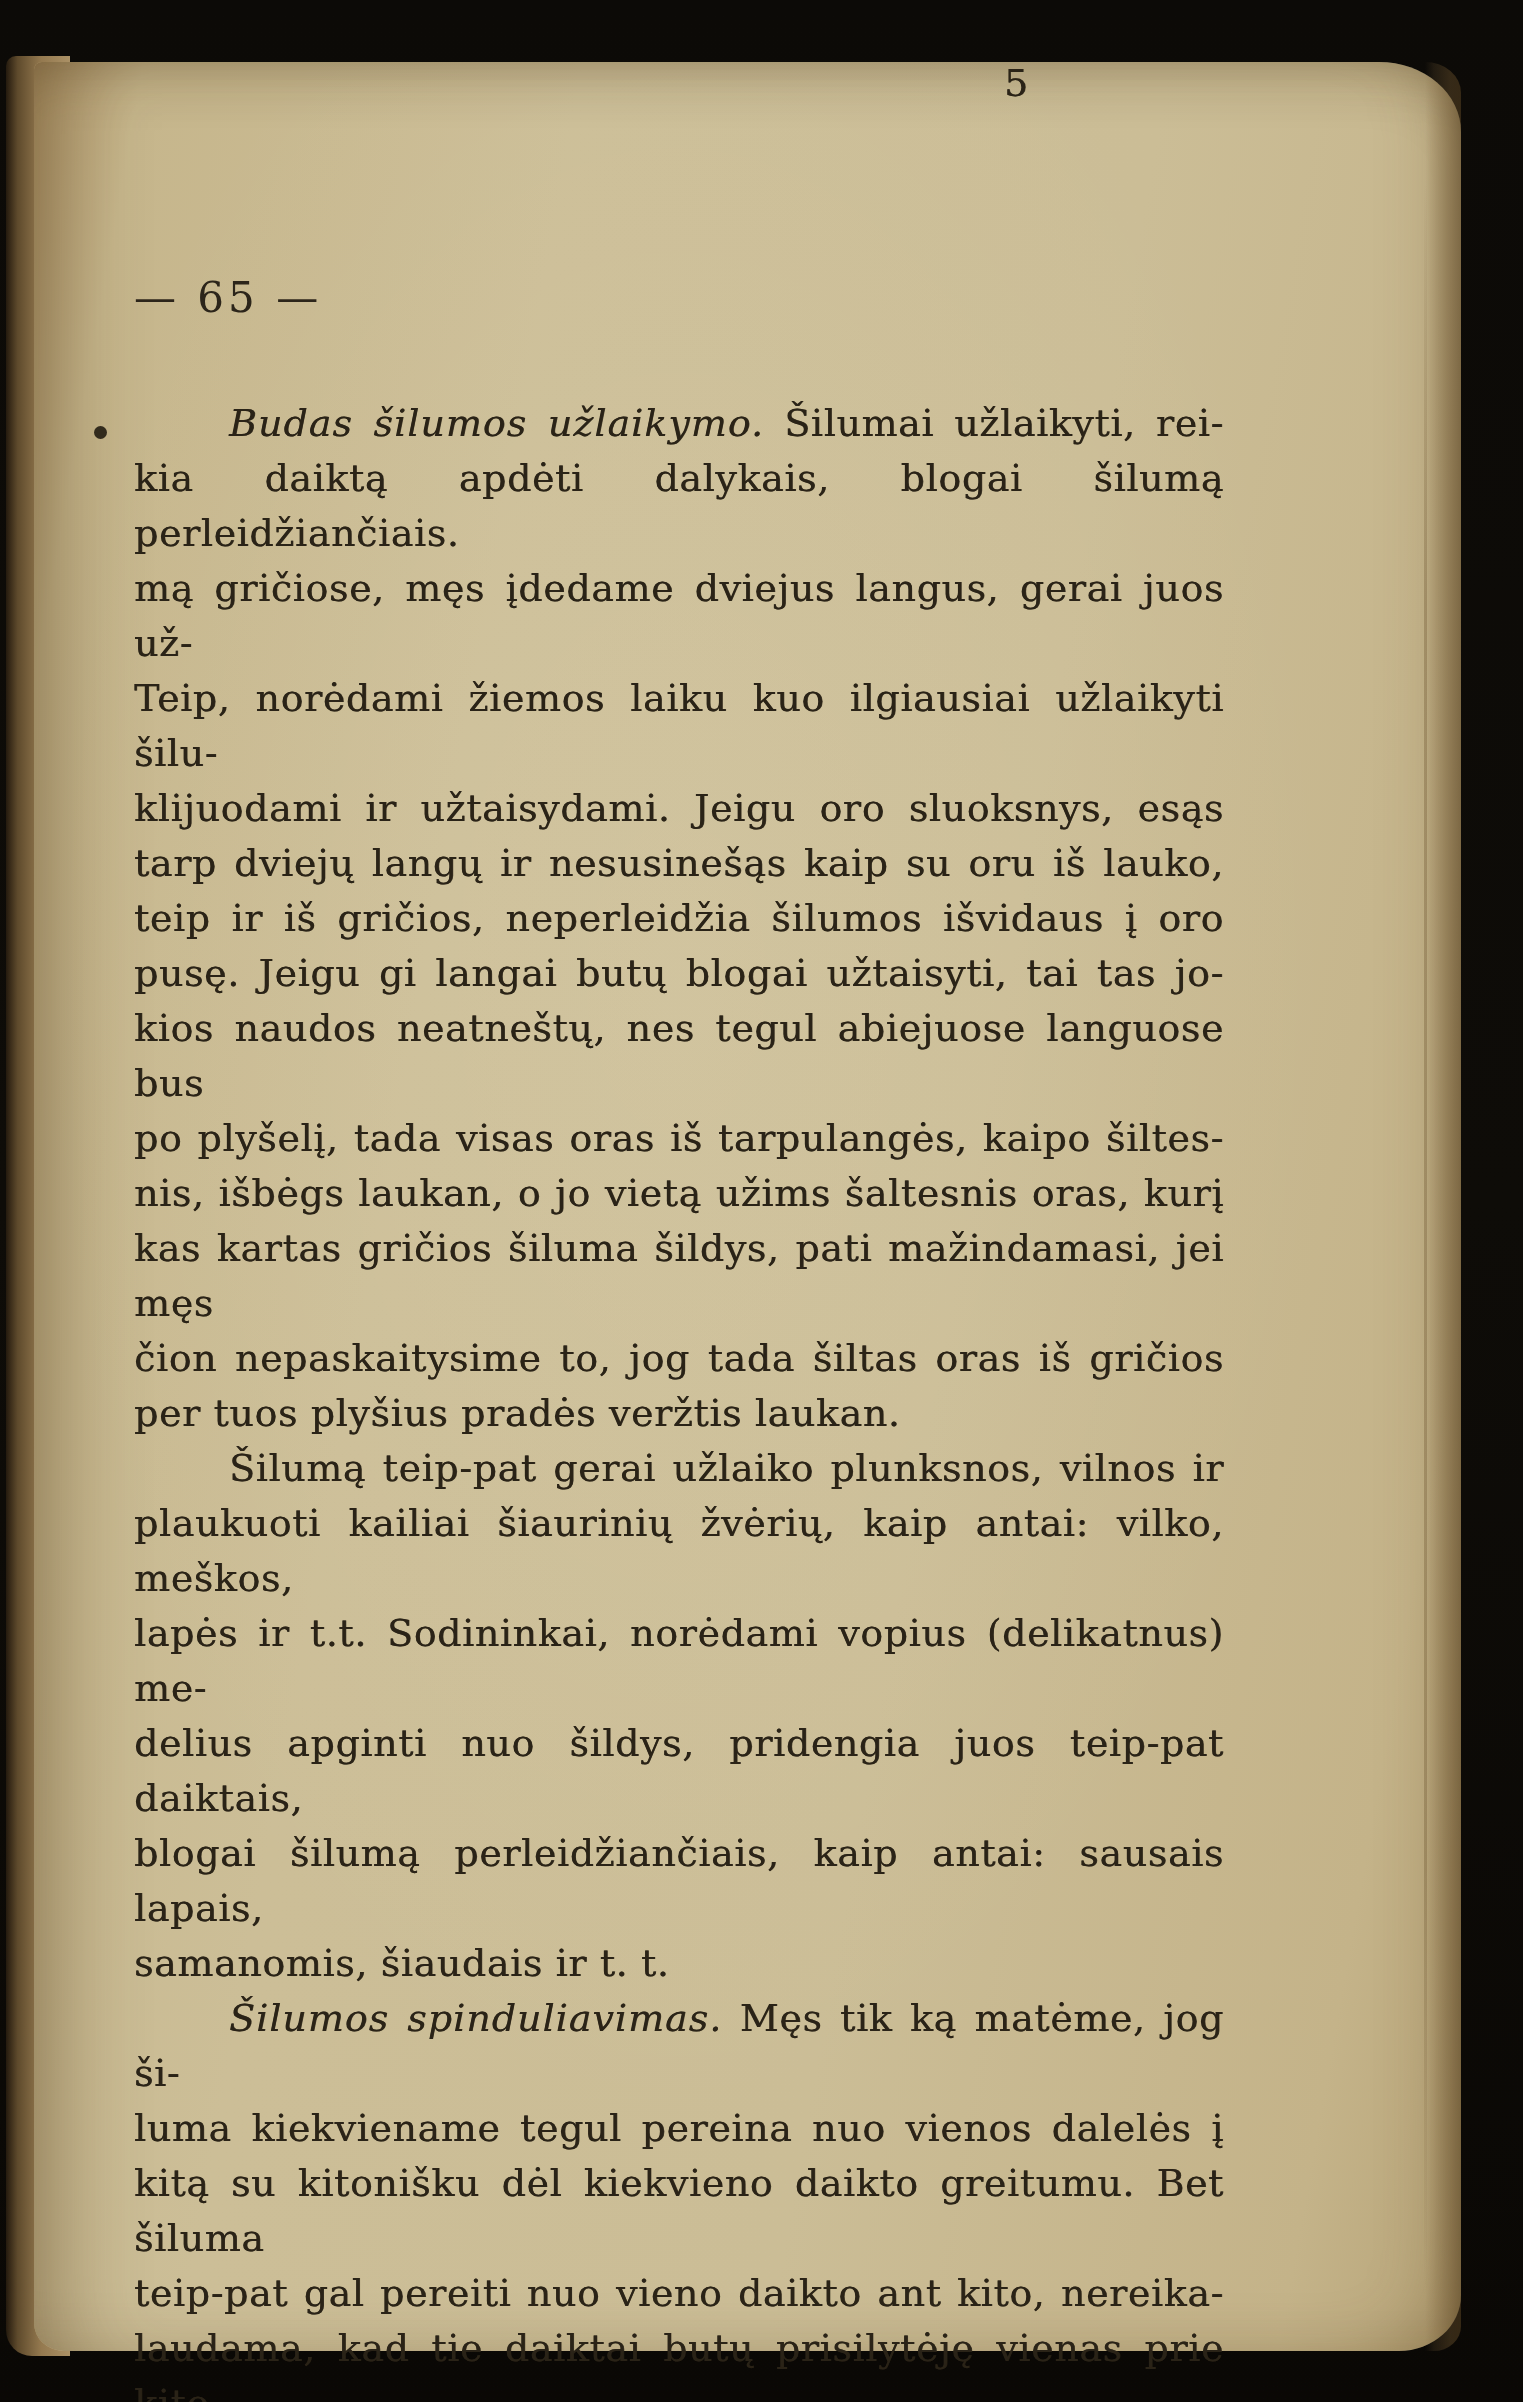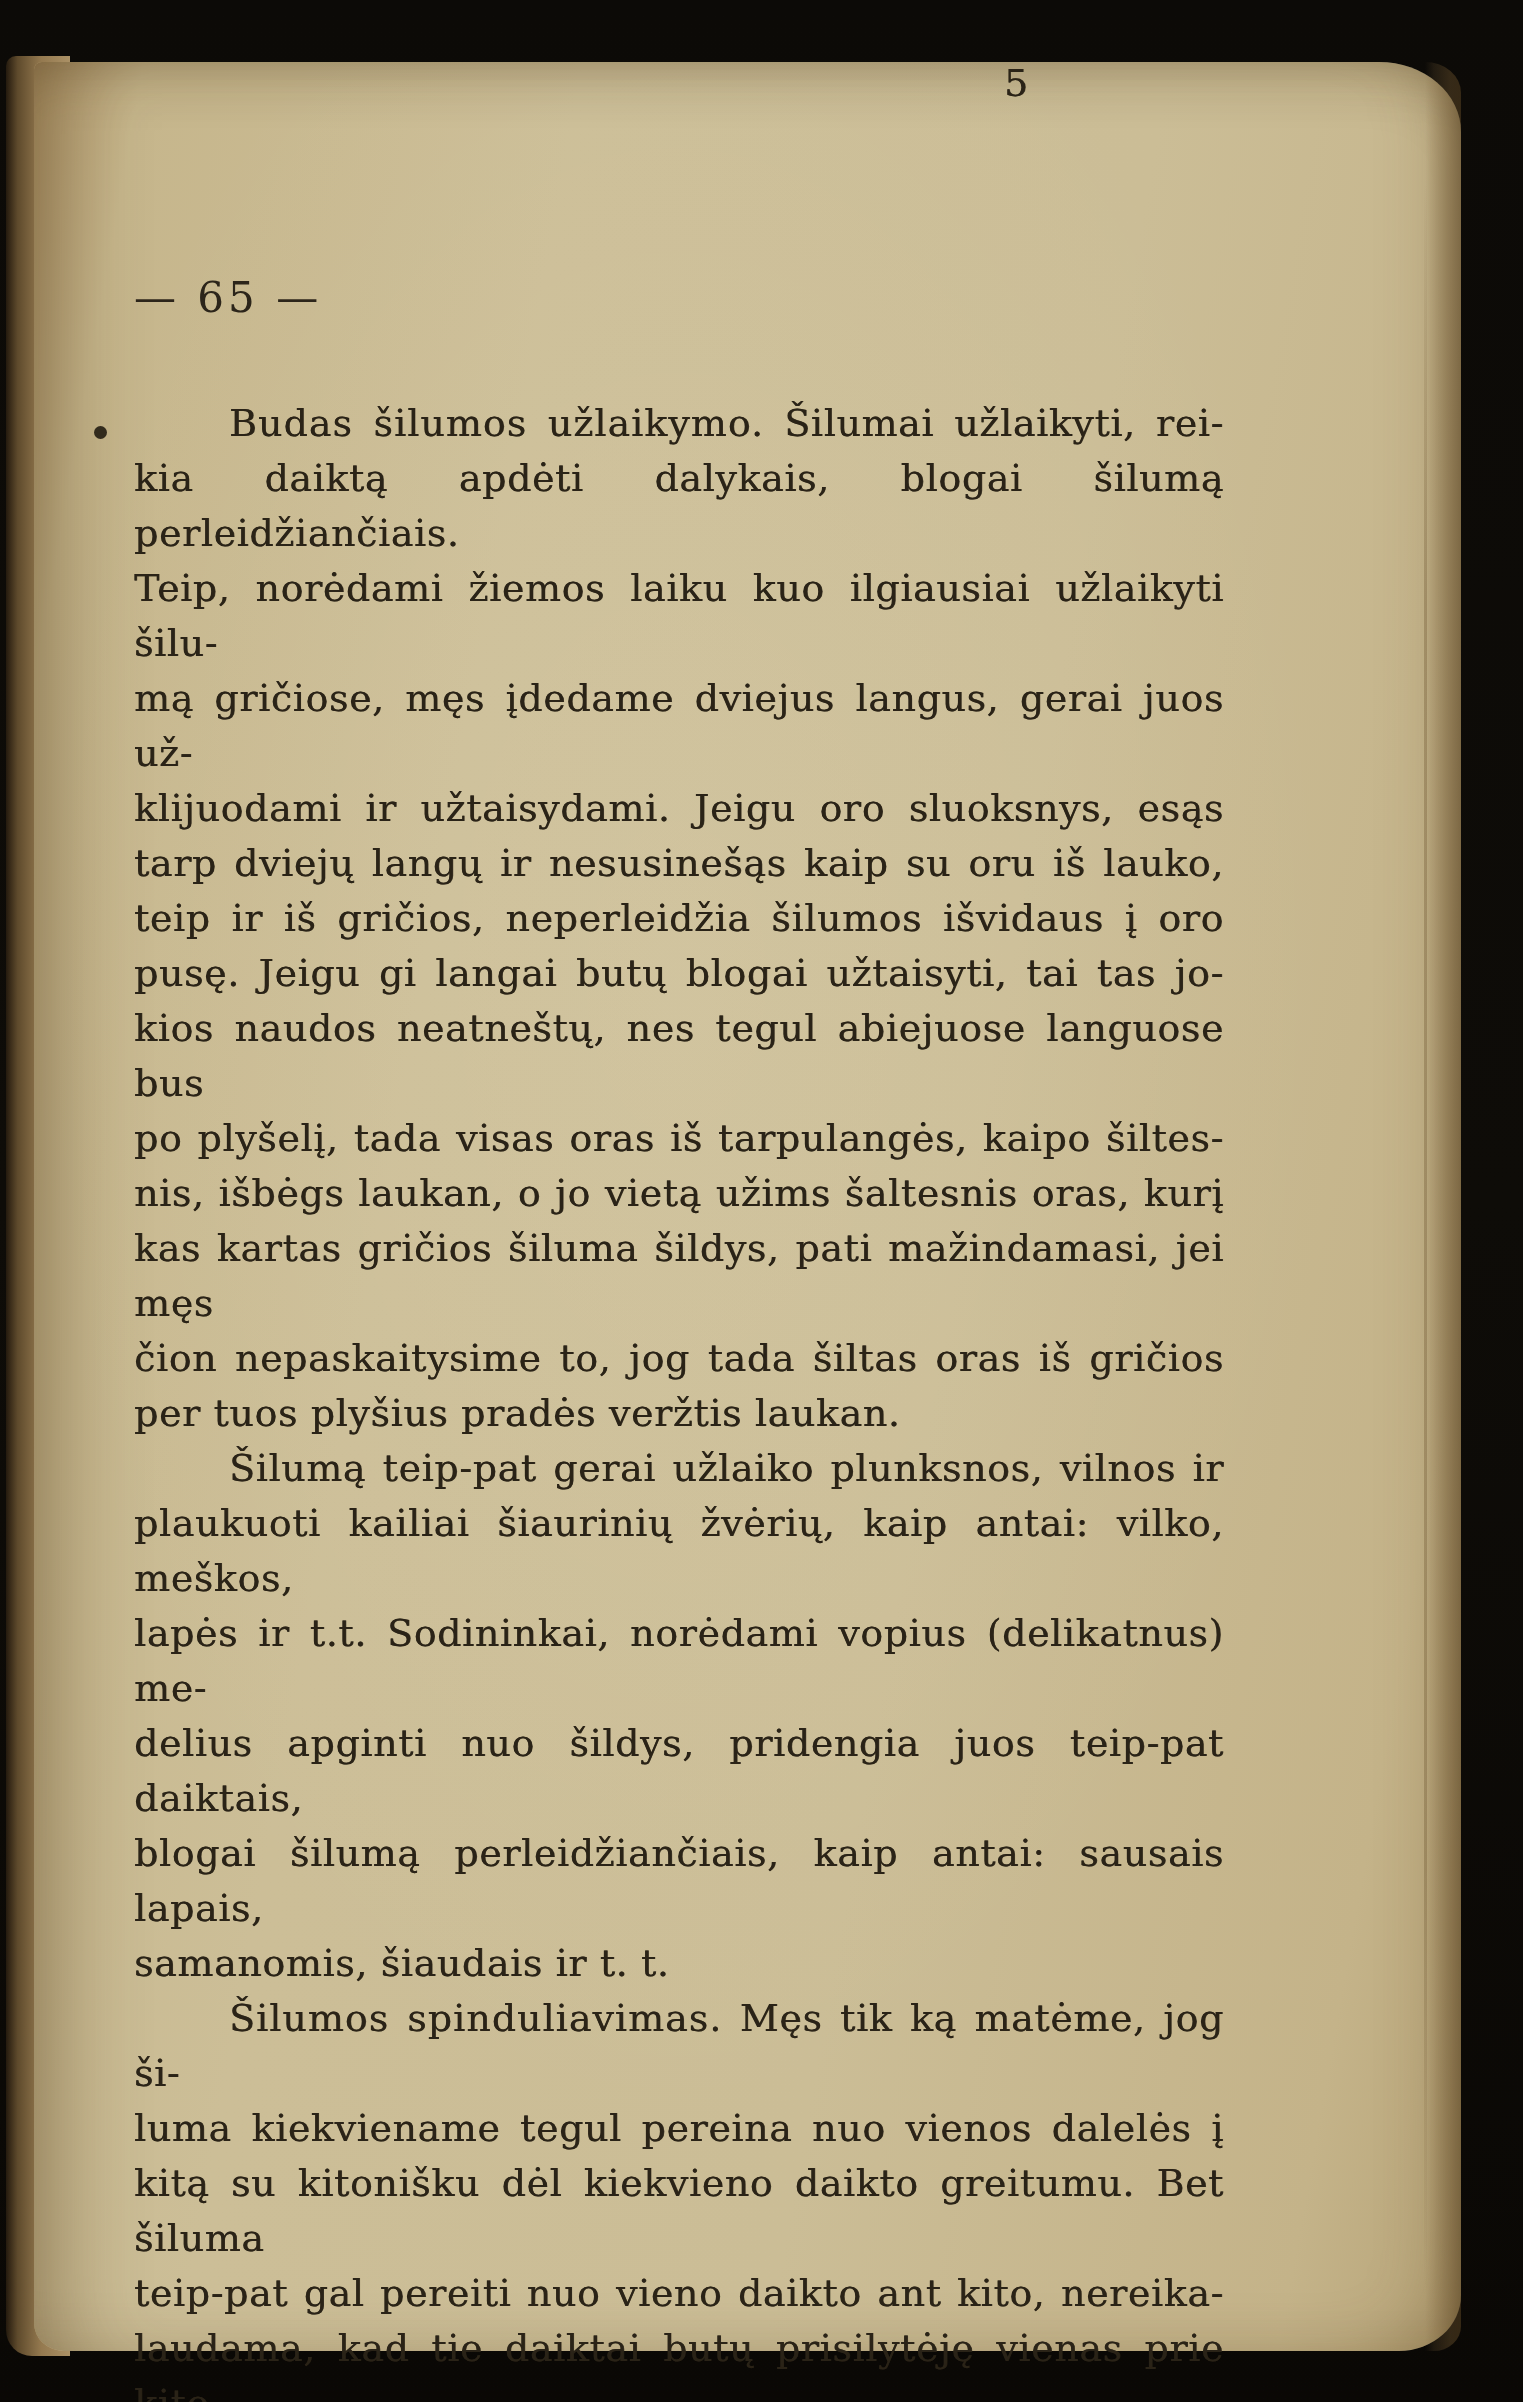--- a/index.html
+++ b/index.html
@@ -32,40 +32,40 @@
   
   #ink-dot{position:absolute;left:60px;top:364px;width:13px;height:13px;border-radius:50%;
         background:#261f15;opacity:.92;}
   
   #text-block{position:absolute;left:100px;top:334px;width:1090px;color:#2a2317;}
   .line{font-size:38px;line-height:55px;letter-spacing:0.6px;white-space:normal;
         text-align:justify;text-align-last:justify;
         text-shadow:0.4px 0 0 rgba(42,35,23,0.8);}
   .line.lastline{text-align-last:left;}
   .line.indent{text-indent:95px;}
-  .ital{letter-spacing:1px;}
+  .ital{font-style:italic;letter-spacing:1px;}
   #sig-line{font-size:38px;line-height:55px;color:#2a2317;padding-left:970px;
         margin-top:-6px;text-shadow:0.4px 0 0 rgba(42,35,23,0.8);}
 </style>
 </head>
 <body>
 
 <div id="scan">
   <div id="spine-edge"></div>
   <div id="page">
     <div id="fore-edge"></div>
     <div id="fore-crease"></div>
     <div id="page-head">— 65 —</div>
     <div id="ink-dot"></div>
     <div id="text-block">
         <div>
           <div class="line indent"><span class="ital">Budas šilumos užlaikymo.</span> Šilumai užlaikyti, rei-</div>
           <div class="line">kia daiktą apdėti dalykais, blogai šilumą perleidžiančiais.</div>
+          <div class="line">mą gričiose, męs įdedame dviejus langus, gerai juos už-</div>
           <div class="line">Teip, norėdami žiemos laiku kuo ilgiausiai užlaikyti šilu-</div>
-          <div class="line">mą gričiose, męs įdedame dviejus langus, gerai juos už-</div>
           <div class="line">klijuodami ir užtaisydami. Jeigu oro sluoksnys, esąs</div>
           <div class="line">tarp dviejų langų ir nesusinešąs kaip su oru iš lauko,</div>
           <div class="line">teip ir iš gričios, neperleidžia šilumos išvidaus į oro</div>
           <div class="line">pusę. Jeigu gi langai butų blogai užtaisyti, tai tas jo-</div>
           <div class="line">kios naudos neatneštų, nes tegul abiejuose languose bus</div>
           <div class="line">po plyšelį, tada visas oras iš tarpulangės, kaipo šiltes-</div>
           <div class="line">nis, išbėgs laukan, o jo vietą užims šaltesnis oras, kurį</div>
           <div class="line">kas kartas gričios šiluma šildys, pati mažindamasi, jei męs</div>
           <div class="line">čion nepaskaitysime to, jog tada šiltas oras iš gričios</div>
           <div class="line lastline">per tuos plyšius pradės veržtis laukan.</div>

